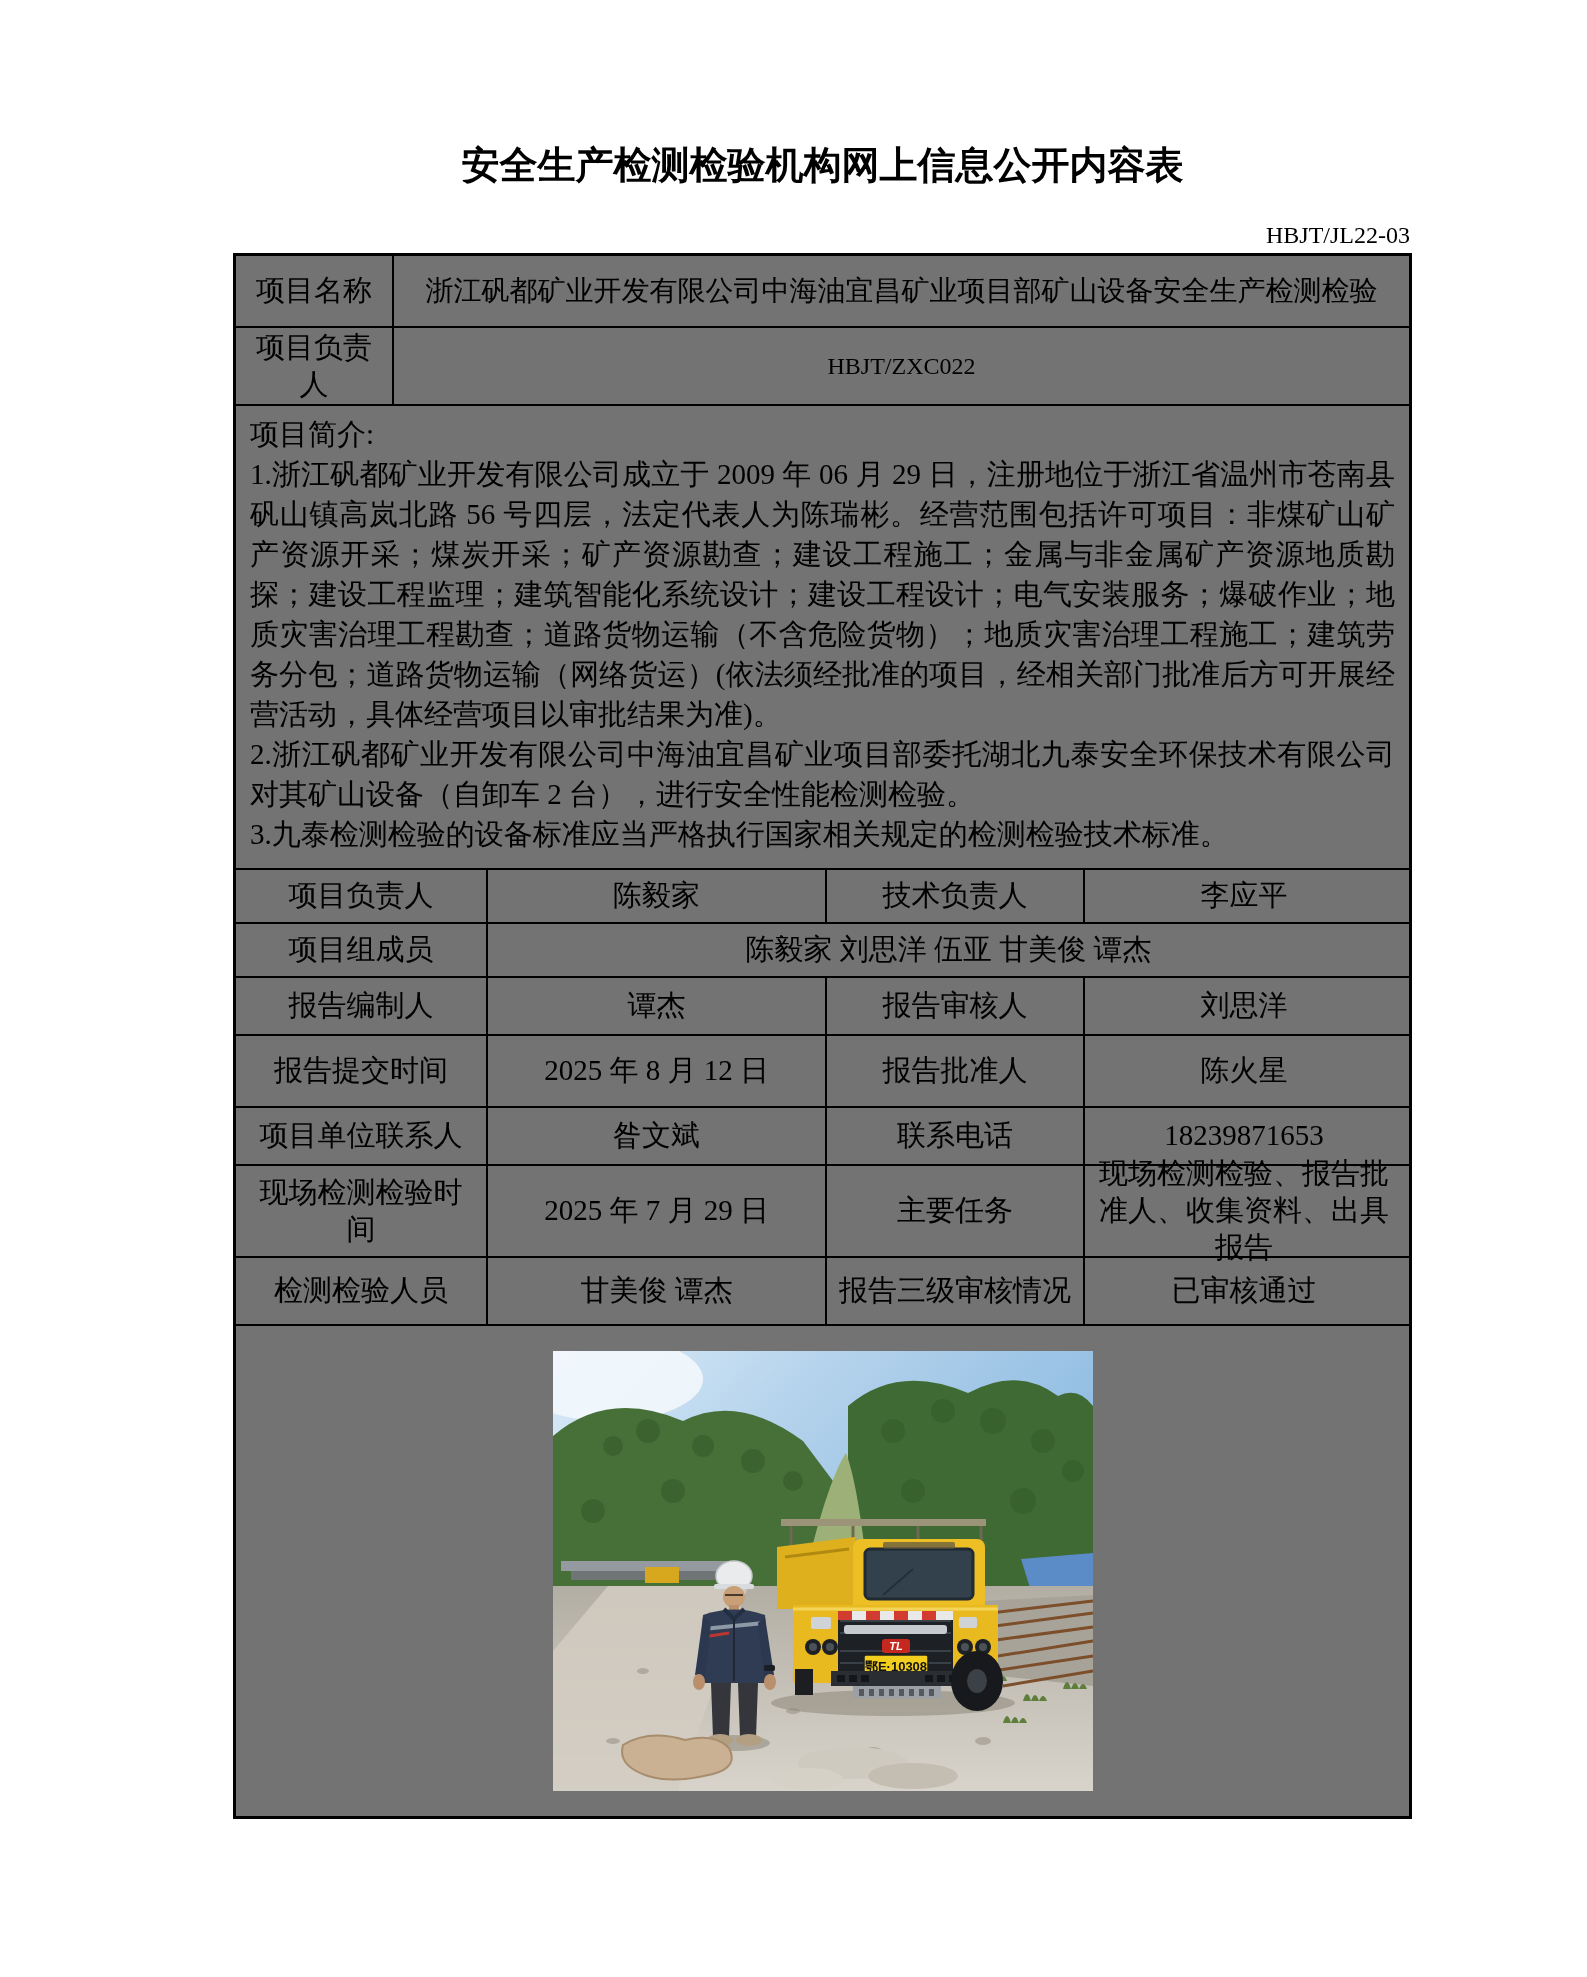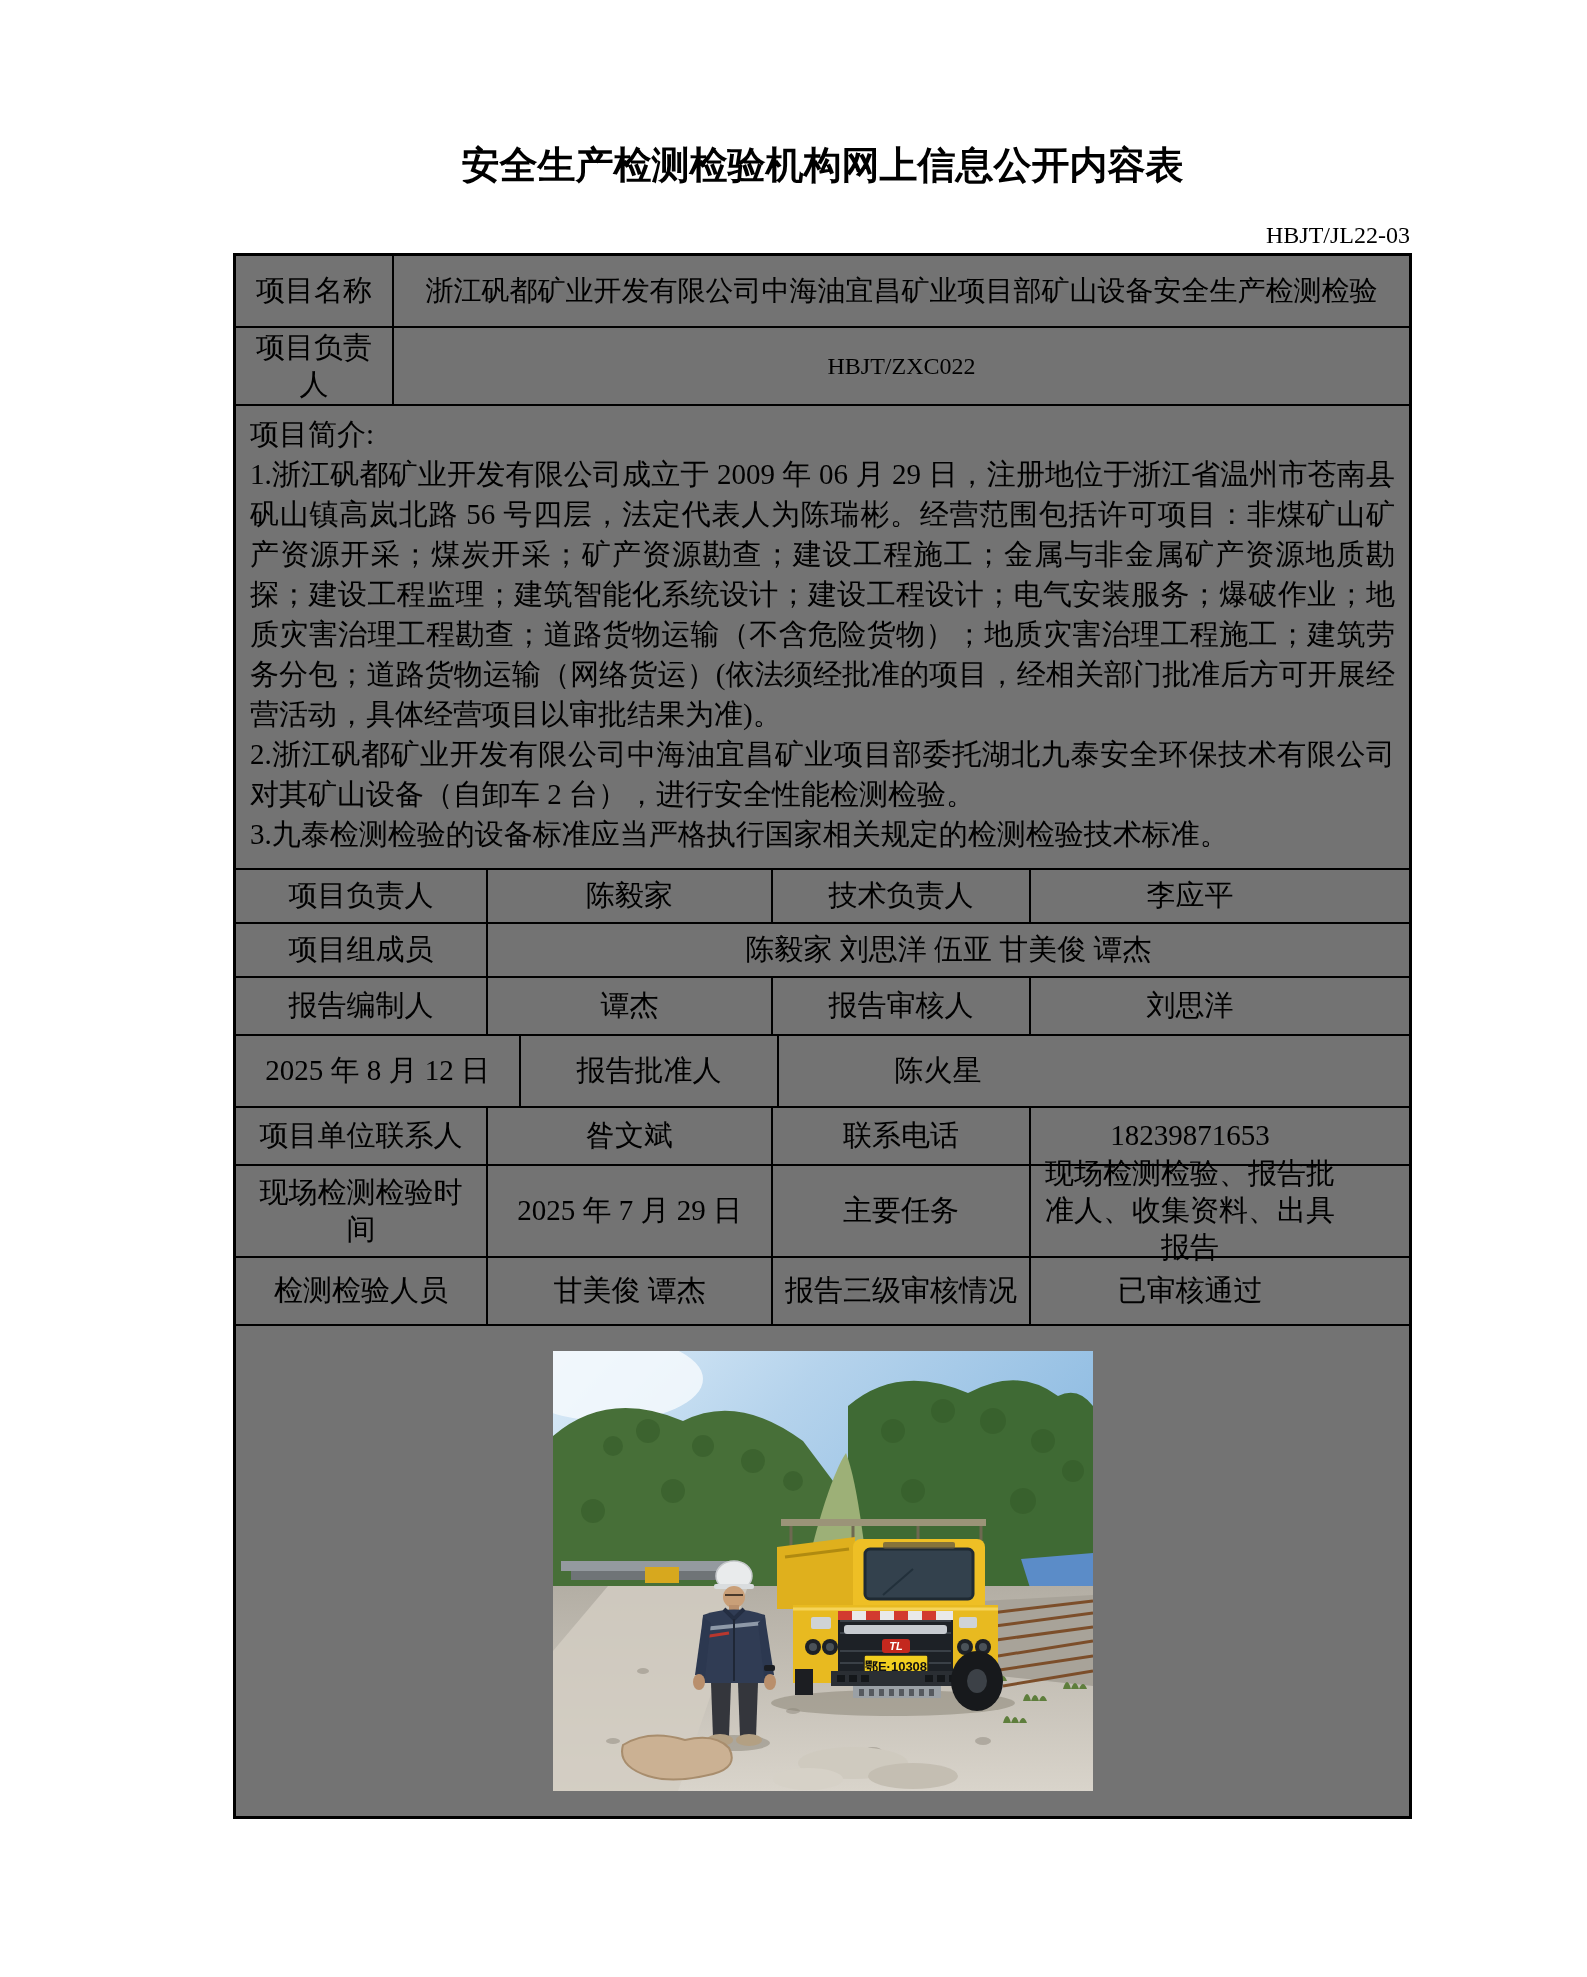--- a/index.html
+++ b/index.html
@@ -16,21 +16,21 @@
   .tr:last-child{border-bottom:none;}
   .td{
     border-right:2px solid #000;box-sizing:border-box;
     display:flex;align-items:center;justify-content:center;
     text-align:center;font-size:29px;line-height:1.28;padding:2px 12px;
   }
   .td:last-child{border-right:none;}
   
   .cl{width:158px;flex:none;}
   .c1{width:252px;flex:none;}
-  .c2{width:285px;flex:none;}
+  .c2{width:339px;flex:none;}
   .c3{width:258px;flex:none;}
   .c4{width:318px;flex:none;}
   .cfill{flex:1;}
   
   .h70{height:70px}.h76{height:76px}.h52{height:52px}.h56{height:56px}
   .h90{height:90px}.h66{height:66px}
   .nowrap{white-space:nowrap;padding:2px 4px;font-size:28px;}
   .repno{font-size:24px;}
   .intro{
     display:block;height:462px;overflow:hidden;text-align:justify;
@@ -82,20 +82,21 @@
     </div>
 
     <div class="tr h56">
       <div class="td c1">报告编制人</div>
       <div class="td c2">谭杰</div>
       <div class="td c3">报告审核人</div>
       <div class="td c4">刘思洋</div>
     </div>
 
     <div class="tr h70">
+      <div class="td c1">报告提交时间</div>
       <div class="td c2">2025 年 8 月 12 日</div>
       <div class="td c3">报告批准人</div>
       <div class="td c4">陈火星</div>
     </div>
 
     <div class="tr h56">
       <div class="td c1">项目单位联系人</div>
       <div class="td c2">昝文斌</div>
       <div class="td c3">联系电话</div>
       <div class="td c4">18239871653</div>

